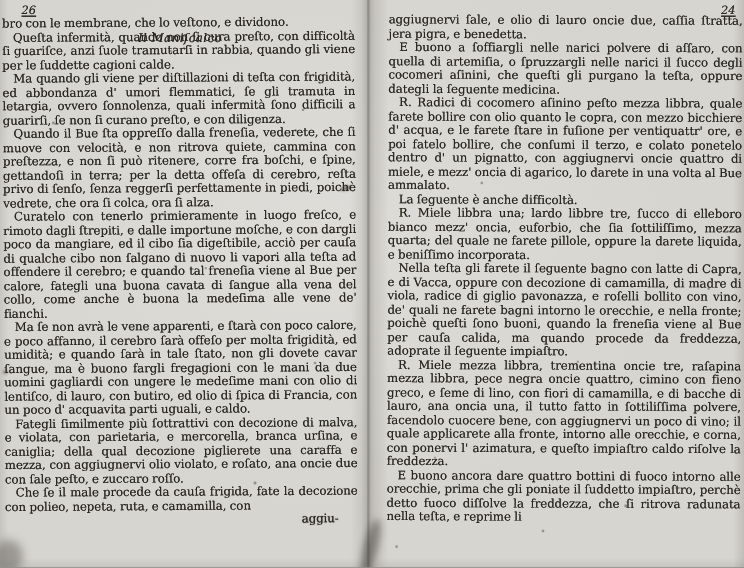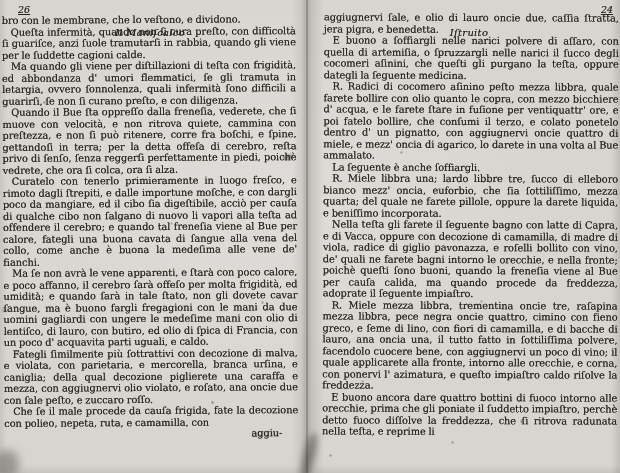--- a/index.html
+++ b/index.html
@@ -111,28 +111,27 @@
       <p>Curatelo con tenerlo primieramente in luogo freſco, e rimoto dagli ſtrepiti, e dalle importune moſche, e con dargli poco da mangiare, ed il cibo ſia digeſtibile, acciò per cauſa di qualche cibo non ſalgano di nuovo li vapori alla teſta ad offendere il cerebro; e quando tal freneſia viene al Bue per calore, fategli una buona cavata di ſangue alla vena del collo, come anche è buona la medeſima alle vene de' fianchi.</p>
       <p>Ma ſe non avrà le vene apparenti, e ſtarà con poco calore, e poco affanno, il cerebro ſarà offeſo per molta frigidità, ed umidità; e quando ſarà in tale ſtato, non gli dovete cavar ſangue, ma è buono fargli fregagioni con le mani da due uomini gagliardi con ungere le medeſime mani con olio di lentiſco, di lauro, con butiro, ed olio di ſpica di Francia, con un poco d' acquavita parti uguali, e caldo.</p>
       <p>Fategli ſimilmente più ſottrattivi con decozione di malva, e violata, con parietaria, e mercorella, branca urſina, e caniglia; della qual decozione piglierete una caraffa e mezza, con aggiugnervi olio violato, e roſato, ana oncie due con ſale peſto, e zuccaro roſſo.</p>
       <p>Che ſe il male procede da cauſa frigida, fate la decozione con polieo, nepeta, ruta, e camamilla, con</p>
       <div class="catchword">aggiu-</div>
     </div>
   </div>
 
   <div class="page page-right">
     <div class="header">
-      <span class="running">Iſtruito</span>
       <span class="pagenum">24</span>
     </div>
     <div class="body">
       <p class="noindent">aggiugnervi ſale, e olio di lauro oncie due, caſſia ſtratta, jera pigra, e benedetta.</p>
       <p>E buono a ſoffiargli nelle narici polvere di aſſaro, con quella di artemiſia, o ſpruzzargli nelle narici il ſucco degli cocomeri aſinini, che queſti gli purgano la teſta, oppure dategli la ſeguente medicina.</p>
       <p>R. Radici di cocomero aſinino peſto mezza libbra, quale farete bollire con olio quanto le copra, con mezzo bicchiere d' acqua, e le farete ſtare in fuſione per ventiquattr' ore, e poi fatelo bollire, che conſumi il terzo, e colato ponetelo dentro d' un pignatto, con aggiugnervi oncie quattro di miele, e mezz' oncia di agarico, lo darete in una volta al Bue ammalato.</p>
-      <p>La ſeguente è anche ſoffiargli.</p>
+      <p>La ſeguente è anche difficoltà.</p>
       <p>R. Miele libbra una; lardo libbre tre, ſucco di elleboro bianco mezz' oncia, euforbio, che ſia ſottiliſſimo, mezza quarta; del quale ne farete pillole, oppure la darete liquida, e beniſſimo incorporata.</p>
       <p>Nella teſta gli farete il ſeguente bagno con latte di Capra, e di Vacca, oppure con decozione di camamilla, di madre di viola, radice di giglio pavonazza, e roſelli bollito con vino, de' quali ne farete bagni intorno le orecchie, e nella fronte; poichè queſti ſono buoni, quando la freneſia viene al Bue per cauſa calida, ma quando procede da freddezza, adoprate il ſeguente impiaſtro.</p>
       <p>R. Miele mezza libbra, trementina oncie tre, raſapina mezza libbra, pece negra oncie quattro, cimino con fieno greco, e ſeme di lino, con fiori di camamilla, e di bacche di lauro, ana oncia una, il tutto fatto in ſottiliſſima polvere, facendolo cuocere bene, con aggiugnervi un poco di vino; il quale applicarete alla fronte, intorno alle orecchie, e corna, con ponervi l' azimatura, e queſto impiaſtro caldo riſolve la freddezza.</p>
       <p>E buono ancora dare quattro bottini di fuoco intorno alle orecchie, prima che gli poniate il ſuddetto impiaſtro, perchè detto fuoco diſſolve la freddezza, che ſi ritrova radunata nella teſta, e reprime li</p>
     </div>
   </div>
 
   <div class="gutter"></div>
   <div class="gutter-line"></div>
   <div class="smudge smudge-dash"></div>

